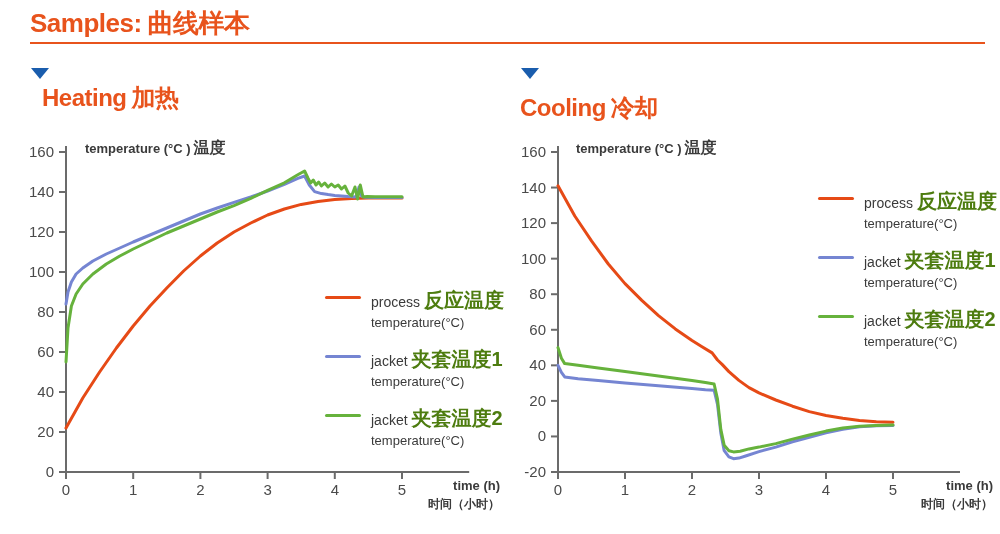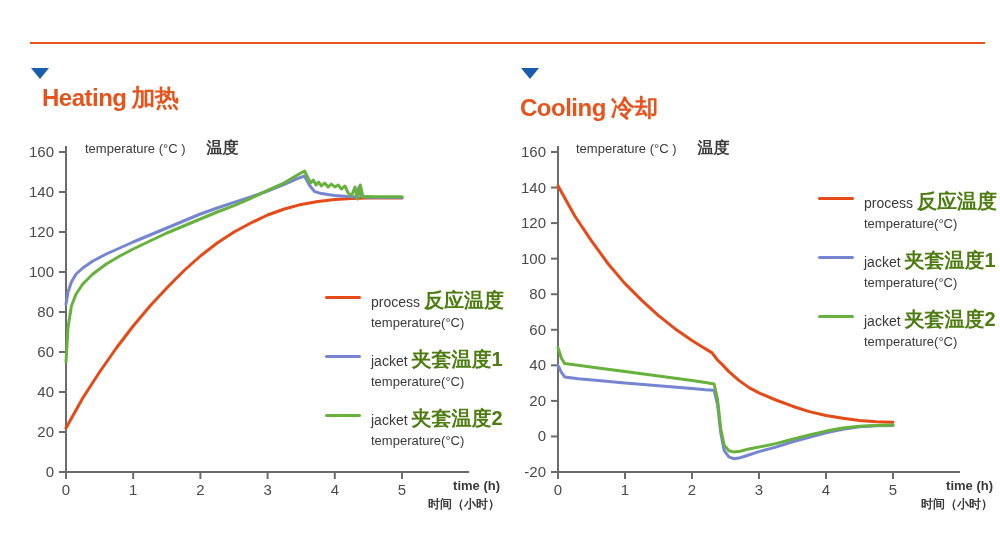--- a/index.html
+++ b/index.html
@@ -25,22 +25,22 @@
     border-top:11px solid #1a5dad;
   }
   .sec-title {
     font-size:24px; font-weight:bold; color:#e8531c;
     letter-spacing:-0.5px; white-space:nowrap;
   }
   .sec-title .zh { margin-left:5px; }
 
   
   .y-caption { color:#3a3a3a; white-space:nowrap; }
-  .y-caption .en { font-size:13px; font-weight:normal; }
-  .y-caption .zh { font-size:16px; font-weight:bold; margin-left:21px; }
+  .y-caption .en { font-size:13px; font-weight:bold; }
+  .y-caption .zh { font-size:16px; font-weight:bold; margin-left:3px; }
   .x-caption { text-align:right; color:#3a3a3a; white-space:nowrap; }
   .x-caption .en { font-size:13px; font-weight:bold; line-height:17px; }
   .x-caption .zh { font-size:12px; font-weight:bold; line-height:20px; }
 
   
   .legend { display:flex; flex-direction:column; }
   .legend-item { display:flex; margin-bottom:16px; }
   .legend-line {
     width:36px; height:3px; border-radius:2px;
     margin:9px 10px 0 0; flex:none; background:#999;
@@ -50,20 +50,23 @@
   .legend-l2 { font-size:13px; color:#3a3a3a; margin-top:1px; white-space:nowrap; }
 
   svg.chart { position:absolute; overflow:visible; }
   svg .tick-label { font-family:"Liberation Sans", sans-serif; font-size:15px; fill:#4a4a4a; }
 </style>
 </head>
 <body>
 
 <div id="page">
 
+  <div class="abs page-title" style="color: rgb(232, 83, 28);">
+    <span class="en">Samples:</span><span class="zh">曲线样本</span>
+  </div>
   <div class="abs title-rule" style="background: rgb(232, 83, 28);"></div>
 
   <div class="abs tri" style="left: 31px; top: 68px; border-top-color: rgb(26, 93, 173);"></div>
   <div class="abs sec-title" style="left: 30px; top: 82px; color: rgb(232, 83, 28); margin-left: 12px;">
     <span class="en">Heating</span><span class="zh">加热</span>
   </div>
 
   <div class="abs tri" style="left: 521px; top: 68px; border-top-color: rgb(26, 93, 173);"></div>
   <div class="abs sec-title" style="left: 520px; top: 92px; color: rgb(232, 83, 28);">
     <span class="en">Cooling</span><span class="zh">冷却</span>

